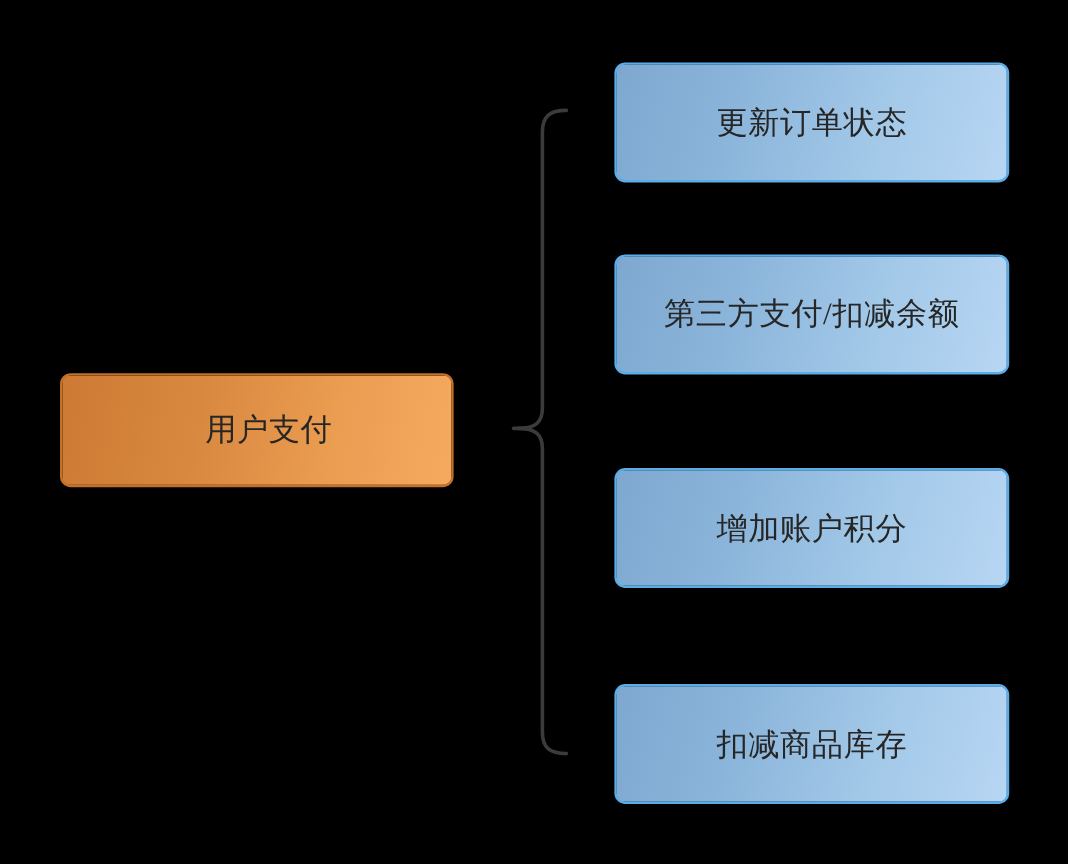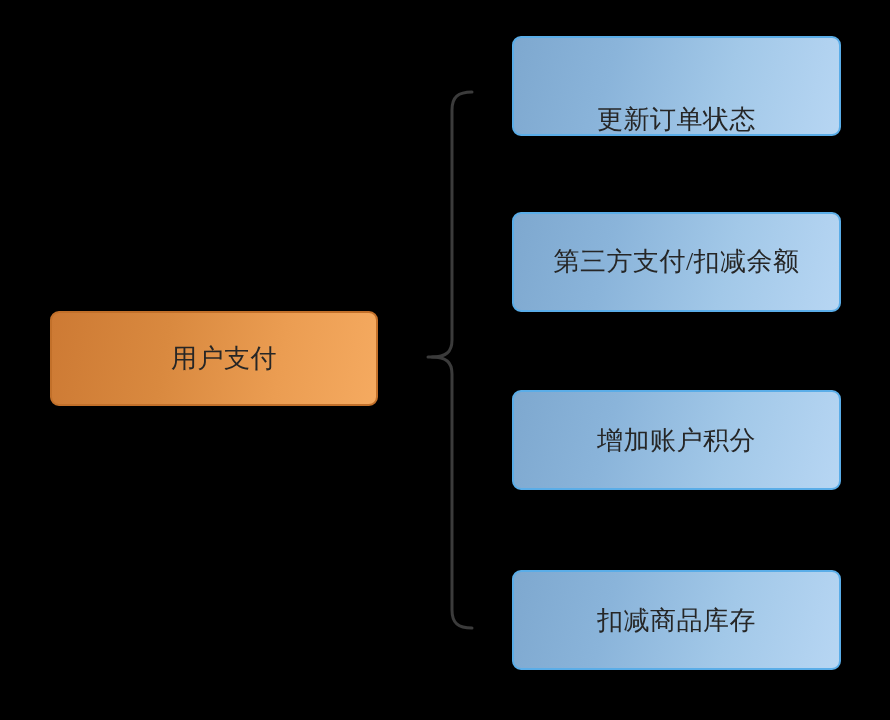--- a/index.html
+++ b/index.html
@@ -48,21 +48,21 @@
 
   .node-leaf {
     left: 512px;
     width: 329px;
     height: 100px;
     background: linear-gradient(105deg, #7ea8cf 0%, #8ab4da 30%, #a2c8e8 65%, #b7d6f3 100%);
     border: 2px solid #5aade8;
     box-shadow: 0 2px 4px rgba(0,0,0,0.55);
   }
 
-  .leaf-0 { top: 36px; align-items: flex-end; }
+  .leaf-0 { top: 52px; }
   .leaf-1 { top: 212px; font-family: Liberation Serif, serif; }
   .leaf-2 { top: 390px; }
   .leaf-3 { top: 570px; }
 
   .brace-layer {
     position: absolute;
     left: 0;
     top: 0;
     width: 890px;
     height: 720px;

